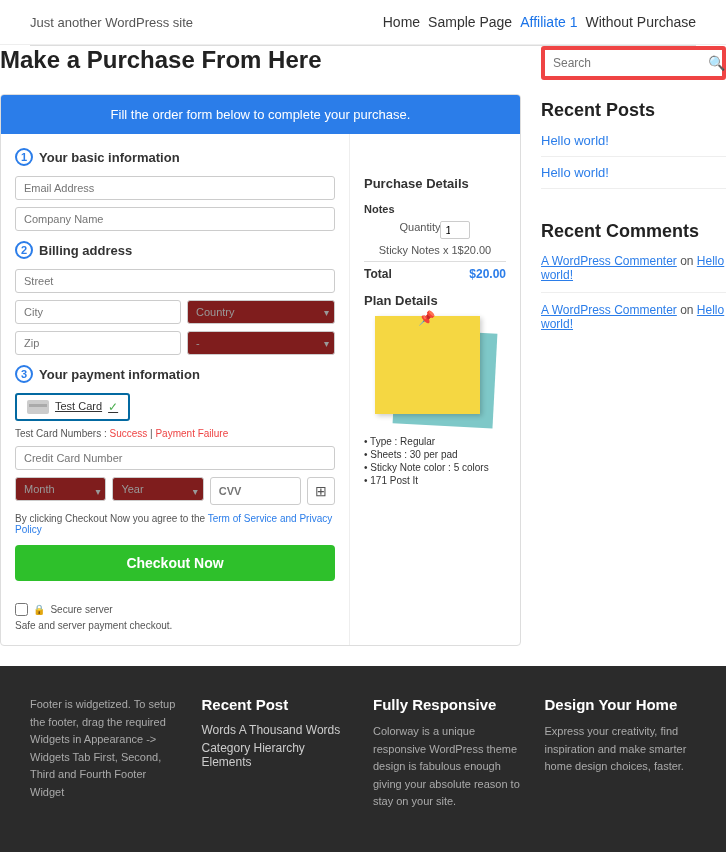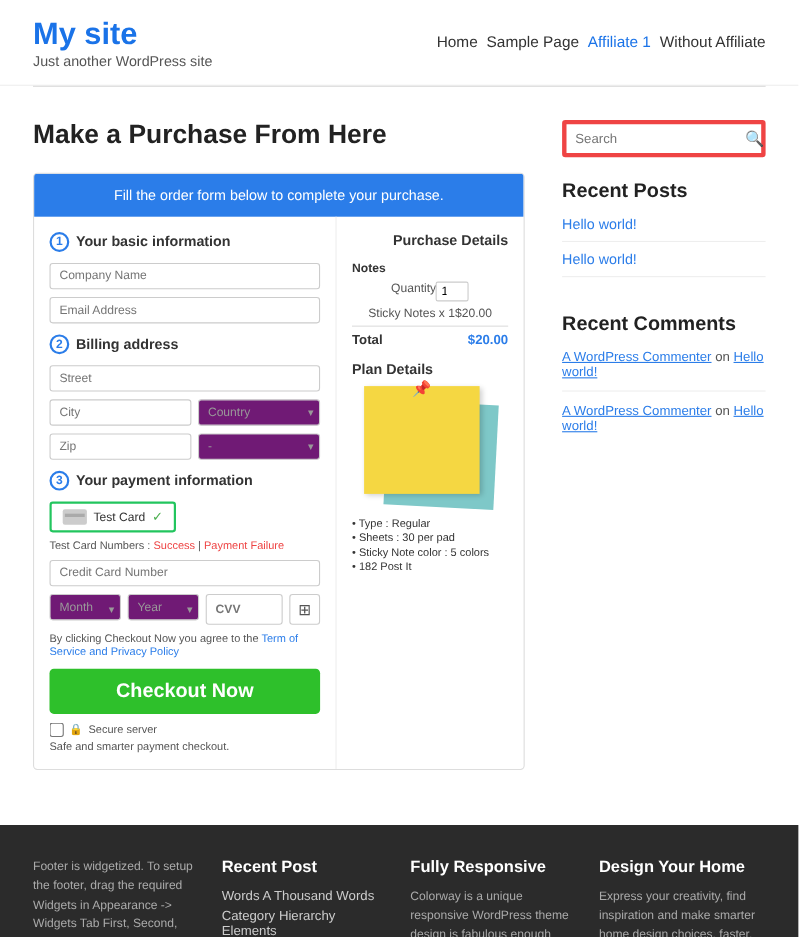--- a/index.html
+++ b/index.html
@@ -34,22 +34,21 @@
       font-size: 14px;
       color: #333;
     }
     .nav-link.active {
       color: #1a73e8;
     }
 
     
     .main-wrapper {
       display: flex;
-      gap: 34px;
-      padding: 30px;
+      gap: 20px;
       max-width: 726px;
       margin: 0 auto;
     }
 
     
     .content-area { flex: 1; min-width: 0; }
 
     .page-title {
       font-size: 24px;
       font-weight: bold;
@@ -127,21 +126,21 @@
       outline: none;
     }
 
     .form-select {
       border: 1px solid #ccc;
       border-radius: 3px;
       padding: 5px 8px;
       font-size: 11px;
       color: #999;
       width: 100%;
-      background: #701a75;
+      background: #7f1d1d;
       appearance: none;
       -webkit-appearance: none;
     }
 
     .select-wrapper {
       position: relative;
       flex: 1;
     }
 
     .select-wrapper::after {
@@ -151,30 +150,31 @@
       top: 50%;
       transform: translateY(-50%);
       font-size: 10px;
       color: #999;
       pointer-events: none;
     }
 
     
     .payment-card-btn {
       display: inline-flex;
-      align-items: flex-end;
+      align-items: flex-start;
       gap: 6px;
-      border: 2px solid #22c55e;
+      border: 2px solid #0369a1;
       border-radius: 3px;
       padding: 5px 10px;
       font-size: 11px;
       color: #333;
       cursor: pointer;
       background: #fff;
       margin-bottom: 7px;
+      text-decoration: underline;
     }
 
     .card-icon {
       width: 22px;
       height: 14px;
       background: #ccc;
       border-radius: 2px;
       position: relative;
     }
 
@@ -215,25 +215,25 @@
       color: #2b7de9;
       text-decoration: none;
     }
 
     .checkout-btn {
       background: #2ec02b;
       color: #fff;
       border: none;
       border-radius: 4px;
       padding: 10px 20px;
-      font-size: 18px;
+      font-size: 14px;
       font-weight: bold;
       cursor: pointer;
       width: 100%;
-      margin-bottom: 8px;
+      margin-bottom: 22px;
     }
 
     .secure-row {
       display: flex;
       align-items: center;
       gap: 5px;
       font-size: 10px;
       color: #555;
       margin-bottom: 4px;
     }
@@ -247,21 +247,22 @@
       font-size: 10px;
       color: #555;
     }
 
     
     .purchase-title {
       font-size: 13px;
       font-weight: bold;
       color: #333;
       margin-bottom: 12px;
-      text-align: right;
+      text-align: left;
+      margin-top: 28px;
     }
 
     .purchase-row {
       display: flex;
       justify-content: center;
       font-size: 11px;
       color: #555;
       margin-bottom: 5px;
     }
     .purchase-total-row {
@@ -436,28 +437,27 @@
       color: #ccc;
       text-decoration: none;
       margin-bottom: 4px;
     }
   </style>
 </head>
 <body>
 
 <header class="site-header">
   <div class="site-title-wrap">
-    <div class="site-title">My site</div>
     <div class="site-tagline">Just another WordPress site</div>
   </div>
   <nav class="site-nav">
     <a class="nav-link" href="#">Home</a>
     <a class="nav-link" href="#">Sample Page</a>
     <a class="nav-link active" href="#">Affiliate 1</a>
-    <a class="nav-link" href="#">Without Affiliate</a>
+    <a class="nav-link" href="#">Without Purchase</a>
   </nav>
 </header>
 
 <hr style="border:none;border-top:1px solid #ddd;margin:0 30px;">
 
 <div class="main-wrapper">
 
   <div class="content-area">
     <h1 class="page-title">Make a Purchase From Here</h1>
 
@@ -467,24 +467,24 @@
       <div class="order-body">
 
         <div class="order-left">
 
           
           <div class="section-title">
             <span class="section-number">1</span>
             <span>Your basic information</span>
           </div>
           <div class="form-row">
+            <input type="text" class="form-input" placeholder="Email Address" style="">
+          </div>
+          <div class="form-row">
             <input type="text" class="form-input" placeholder="Company Name" style="">
-          </div>
-          <div class="form-row">
-            <input type="text" class="form-input" placeholder="Email Address" style="">
           </div>
 
           
           <div class="section-title" style="margin-top:10px;">
             <span class="section-number">2</span>
             <span>Billing address</span>
           </div>
           <div class="form-row">
             <input type="text" class="form-input" placeholder="Street" style="">
           </div>
@@ -545,21 +545,21 @@
             <span>By clicking Checkout Now you agree to the </span><a href="#" class="terms-link">Term of Service and Privacy Policy</a>
           </p>
 
           <button class="checkout-btn">Checkout Now</button>
 
           <div class="secure-row">
             <input type="checkbox" style="margin: 0px;">
             <span class="lock-icon">🔒</span>
             <span>Secure server</span>
           </div>
-          <div class="secure-text">Safe and smarter payment checkout.</div>
+          <div class="secure-text">Safe and server payment checkout.</div>
         </div>
 
         <div class="order-right">
           <div class="purchase-title">Purchase Details</div>
 
           <div style="font-size:11px;font-weight:bold;color:#333;margin-bottom:6px;">Notes</div>
 
           <div class="purchase-row">
             <span>Quantity</span>
             <input type="number" class="quantity-input" value="1" style="">
@@ -581,21 +581,21 @@
             <div class="sticky-back"></div>
             <div class="sticky-front">
               <div class="sticky-pin">📌</div>
             </div>
           </div>
 
           <div>
             <div class="plan-bullet">• Type : Regular</div>
             <div class="plan-bullet">• Sheets : 30 per pad</div>
             <div class="plan-bullet">• Sticky Note color : 5 colors</div>
-            <div class="plan-bullet">• 182 Post It</div>
+            <div class="plan-bullet">• 171 Post It</div>
           </div>
         </div>
       </div>
     </div>
   </div>
 
   <div class="sidebar">
     <div class="search-box">
       <input type="text" class="search-input" placeholder="Search" style="">
       <span style="cursor:pointer;font-size:14px;color:#555;">🔍</span>

